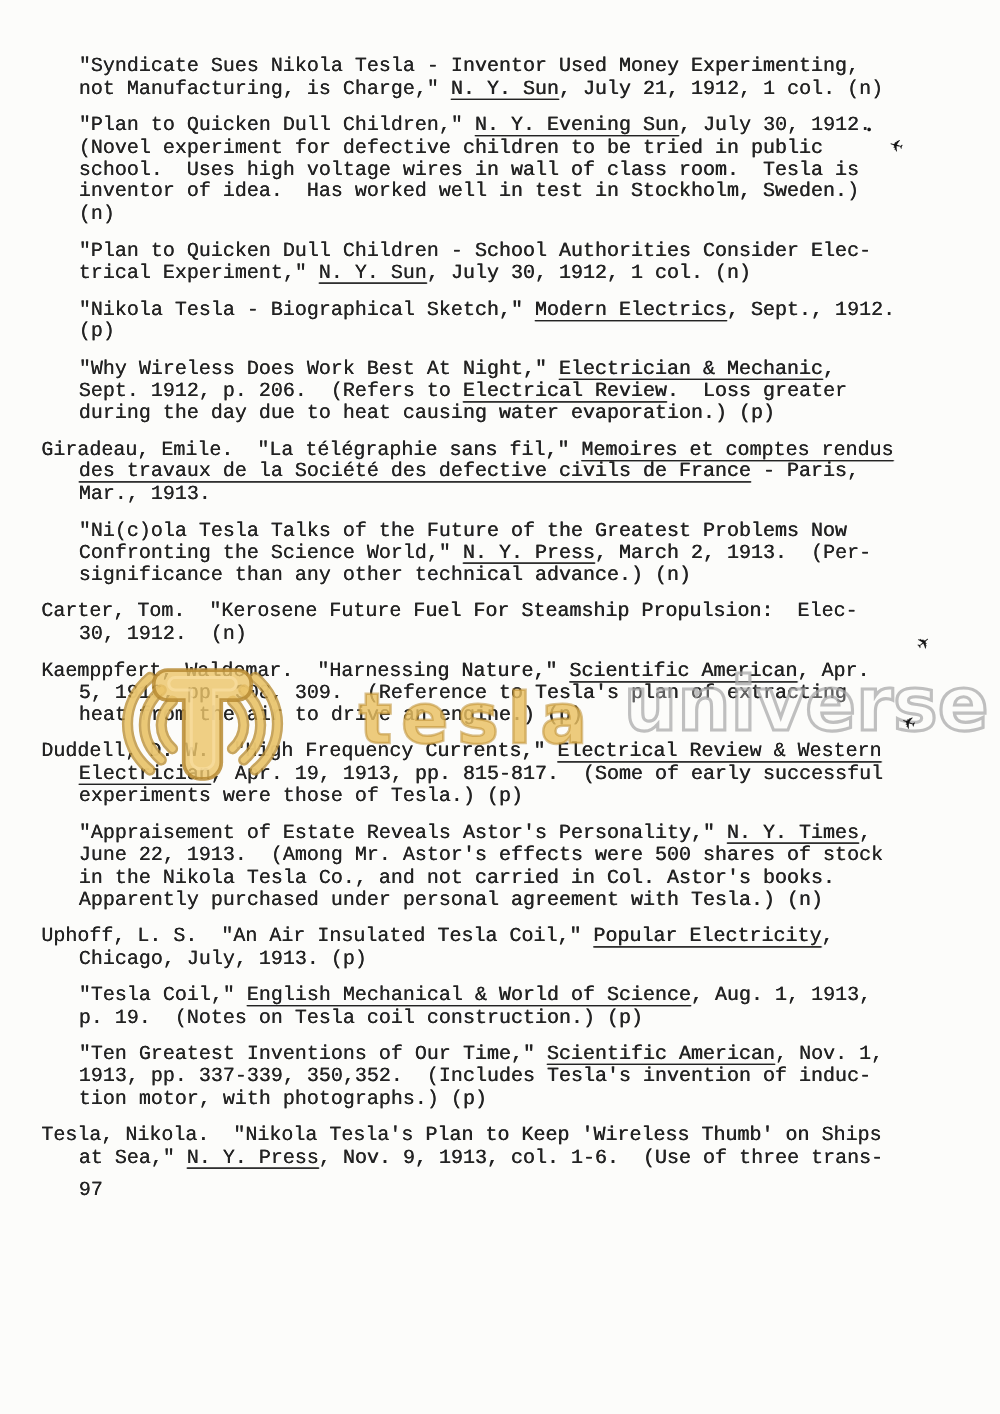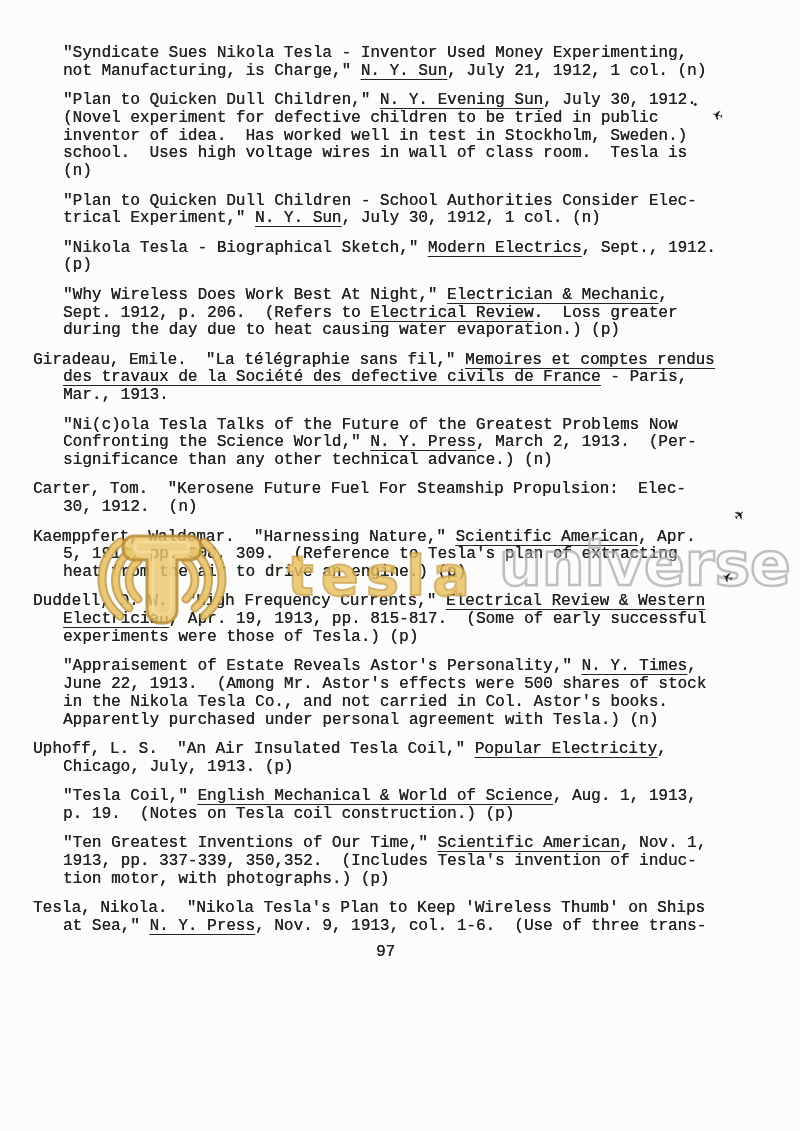--- a/index.html
+++ b/index.html
@@ -32,21 +32,21 @@
   .line.flush { margin-left: 0; }
   .ul {
     text-decoration: underline;
     text-underline-offset: 3.5px;
     text-decoration-thickness: 1.4px;
   }
   .page-number {
     margin-top: 8px;
     margin-left: 30px;
     width: 645px;
-    text-align: center;
+    text-align: left;
     font-size: 16px;
     line-height: 17.8px;
     text-shadow: 0.25px 0 0 currentColor;
   }
   
   .watermark {
     position: absolute;
     inset: 0;
     z-index: 5;
     pointer-events: none;
@@ -93,22 +93,22 @@
 
   <div class="content">
     <div>
         <div class="entry">
           <div class="line"><span>"Syndicate Sues Nikola Tesla - Inventor Used Money Experimenting,</span></div>
           <div class="line"><span>not Manufacturing, is Charge," </span><span class="ul">N. Y. Sun</span><span>, July 21, 1912, 1 col. (n)</span></div>
         </div>
         <div class="entry">
           <div class="line"><span>"Plan to Quicken Dull Children," </span><span class="ul">N. Y. Evening Sun</span><span>, July 30, 1912.</span></div>
           <div class="line"><span>(Novel experiment for defective children to be tried in public</span></div>
+          <div class="line"><span>school.  Uses high voltage wires in wall of class room.  Tesla is</span></div>
           <div class="line"><span>inventor of idea.  Has worked well in test in Stockholm, Sweden.)</span></div>
-          <div class="line"><span>school.  Uses high voltage wires in wall of class room.  Tesla is</span></div>
           <div class="line"><span>(n)</span></div>
         </div>
         <div class="entry">
           <div class="line"><span>"Plan to Quicken Dull Children - School Authorities Consider Elec-</span></div>
           <div class="line"><span>trical Experiment," </span><span class="ul">N. Y. Sun</span><span>, July 30, 1912, 1 col. (n)</span></div>
         </div>
         <div class="entry">
           <div class="line"><span>"Nikola Tesla - Biographical Sketch," </span><span class="ul">Modern Electrics</span><span>, Sept., 1912.</span></div>
           <div class="line"><span>(p)</span></div>
         </div>

